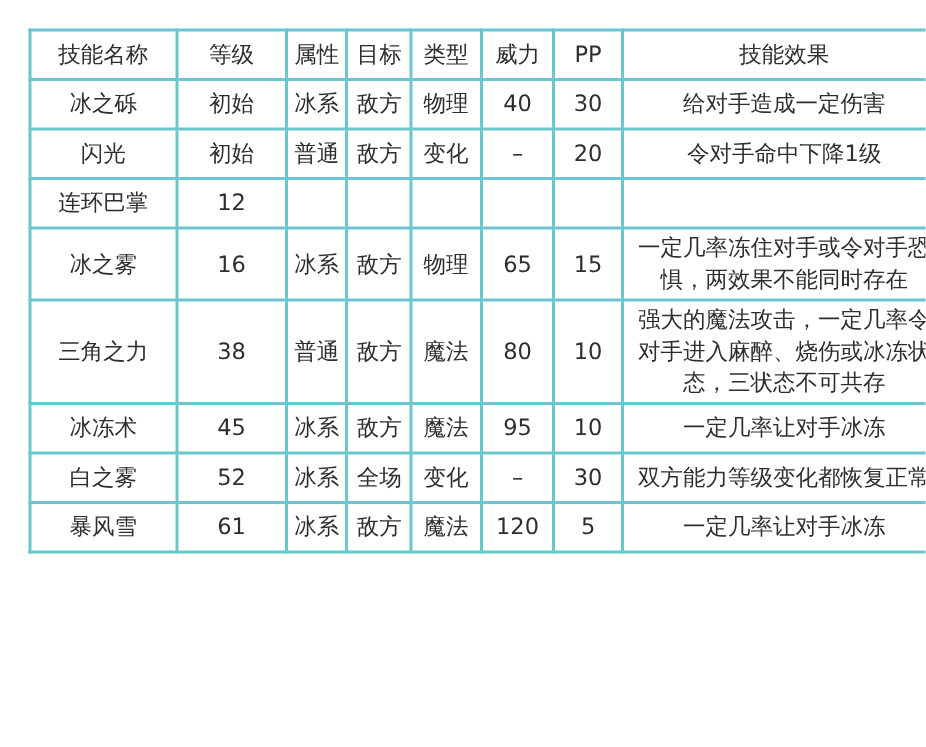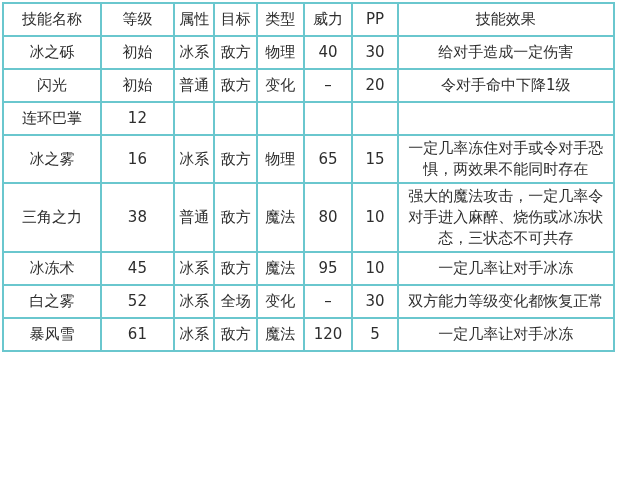--- a/index.html
+++ b/index.html
@@ -6,21 +6,21 @@
     margin: 0;
     padding: 0;
     background: #ffffff;
     font-family: "DejaVu Sans", "Liberation Sans", sans-serif;
   }
   .page {
     width: 617px;
     height: 498px;
     background: #ffffff;
     box-sizing: border-box;
-    padding: 2px;
+    padding: 19px;
   }
   table.skill-table {
     width: 613px;
     border-collapse: collapse;
     table-layout: fixed;
     background: #ffffff;
     border: 2px solid #62c6cc;
   }
   table.skill-table th,
   table.skill-table td {

